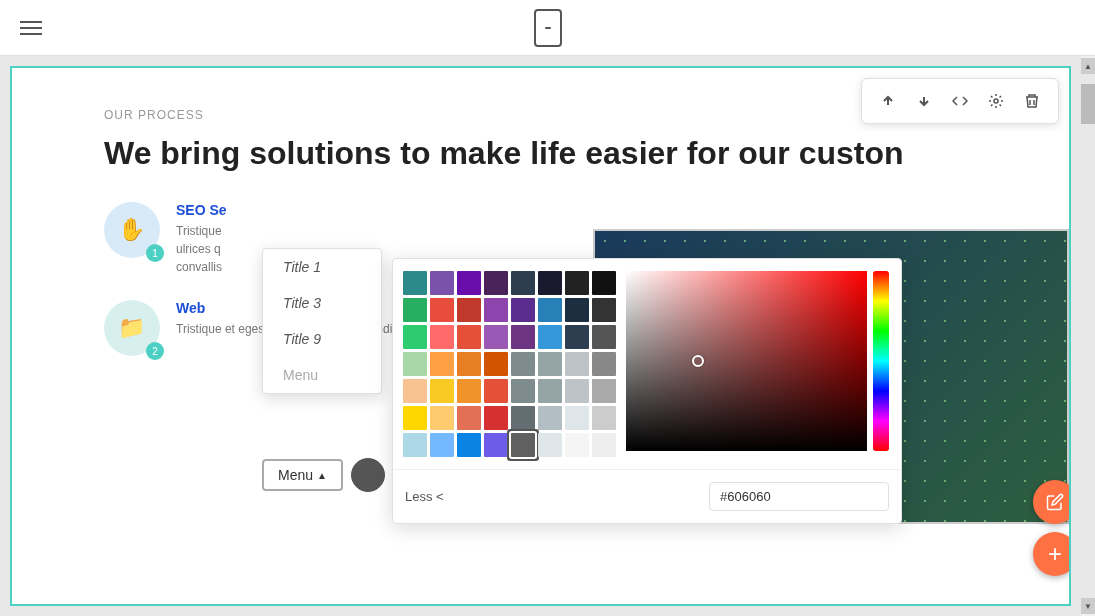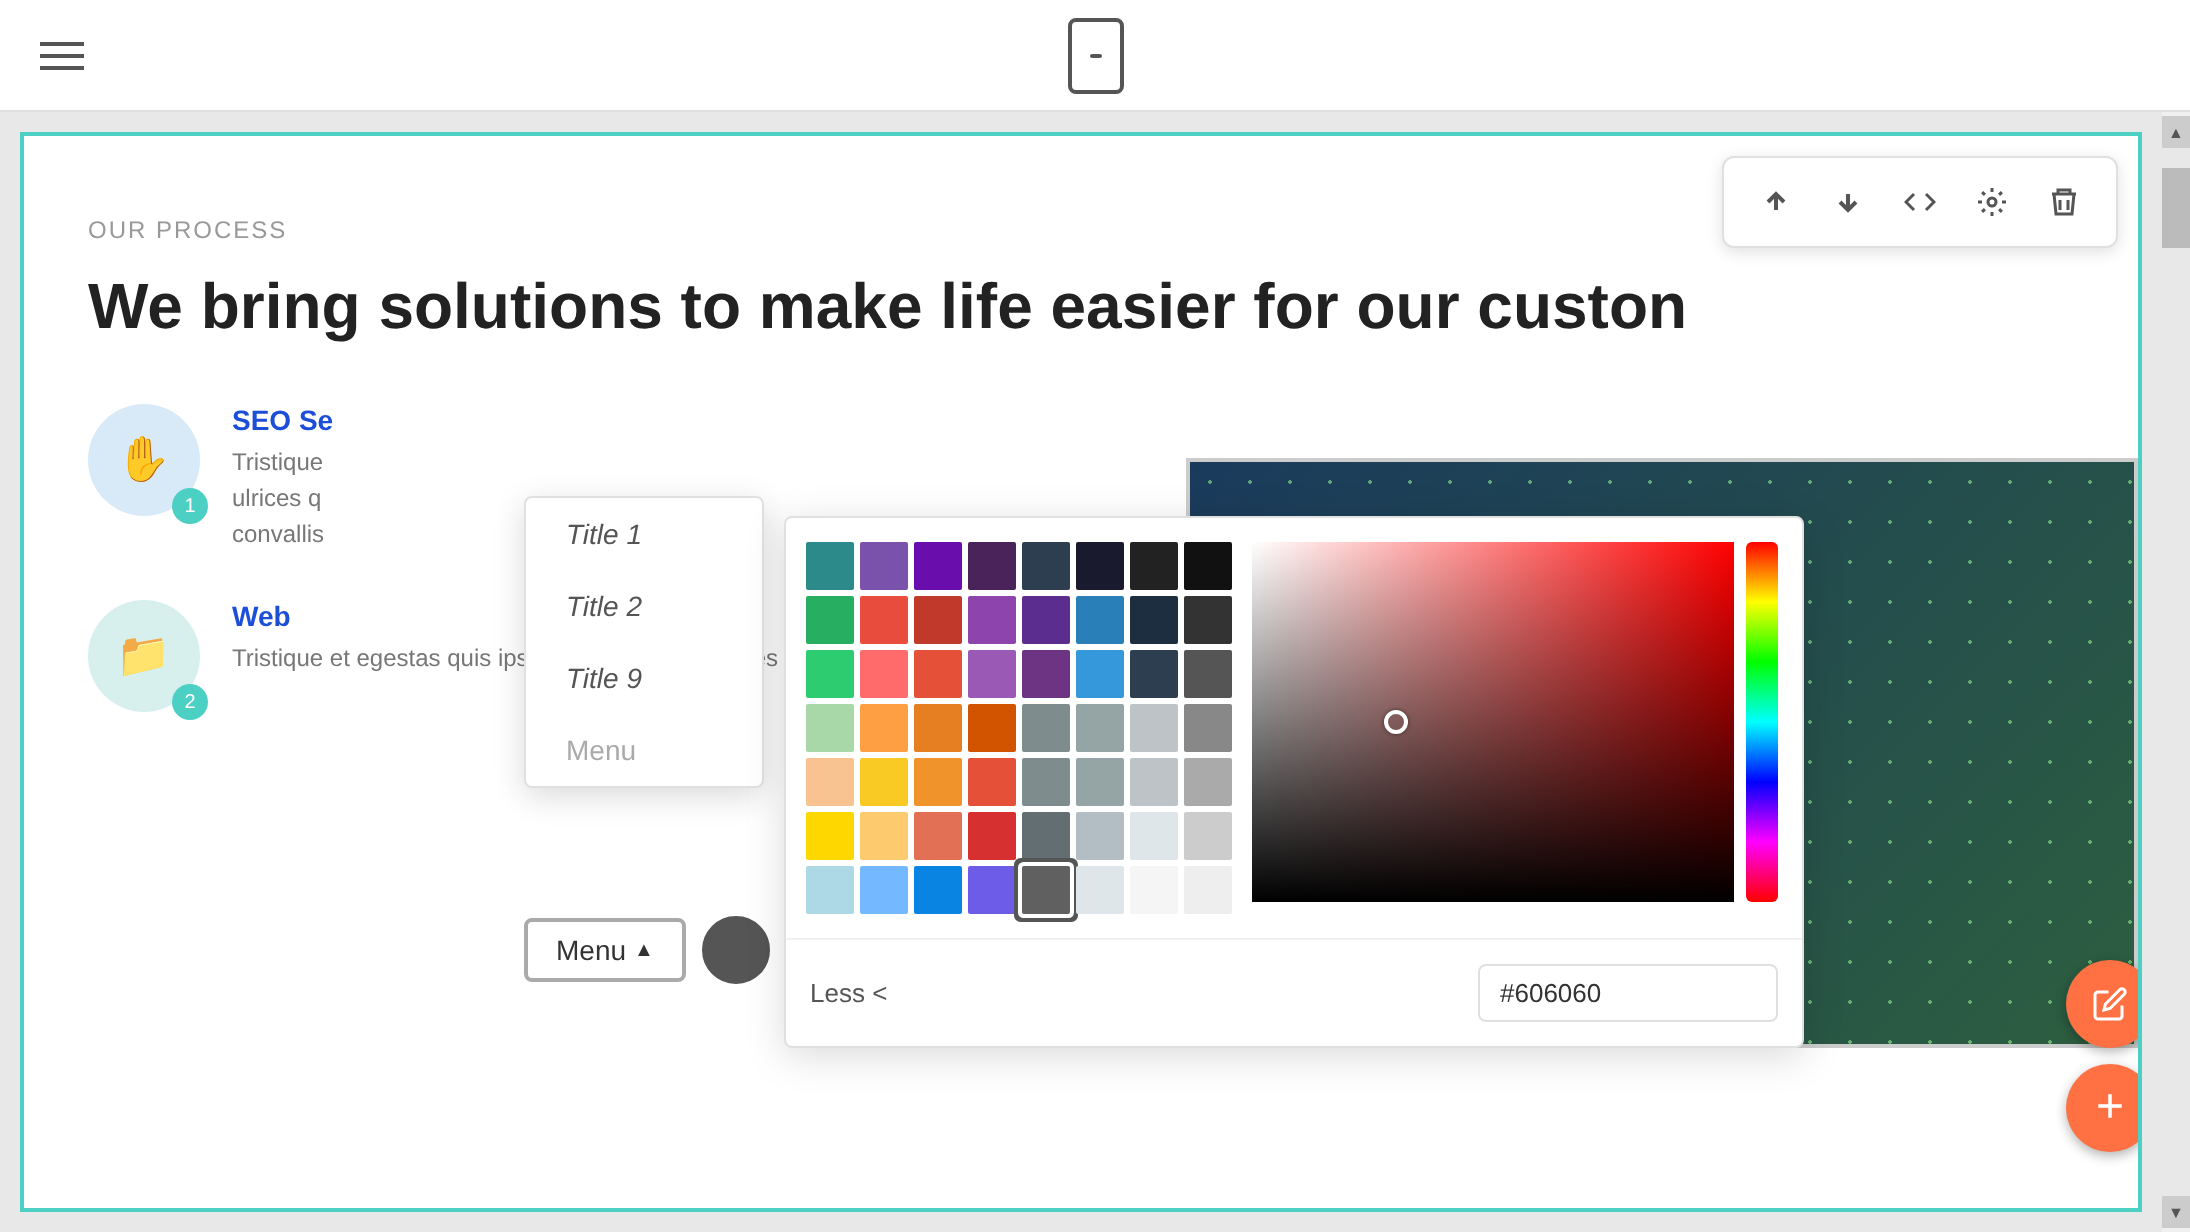--- a/index.html
+++ b/index.html
@@ -39,21 +39,21 @@
       display: flex; align-items: center; gap: 4px; padding: 6px 10px;
       box-shadow: 0 2px 8px rgba(0,0,0,0.12); z-index: 50;
     }
     .toolbar-btn {
       background: none; border: none; cursor: pointer;
       width: 32px; height: 32px; display: flex; align-items: center; justify-content: center;
       border-radius: 4px; color: #555;
     }
 
     
-    .page-content { padding: 40px 32px; }
+    .page-content { padding: 40px 92px; }
     .our-process { font-size: 12px; color: #999; letter-spacing: 1px; text-transform: uppercase; margin-bottom: 12px; }
     .headline { font-size: 32px; font-weight: 700; color: #222; line-height: 1.2; margin-bottom: 30px; }
 
     
     .service-item { display: flex; align-items: flex-start; gap: 16px; margin-bottom: 24px; }
     .service-icon { width: 56px; height: 56px; border-radius: 50%; display: flex; align-items: center; justify-content: center; flex-shrink: 0; position: relative; }
     .service-icon .badge { position: absolute; bottom: -4px; right: -4px; width: 18px; height: 18px; background: #4dd0c4; border-radius: 50%; font-size: 10px; color: #fff; display: flex; align-items: center; justify-content: center; }
     .service-icon-1 { background: #d8eaf8; }
     .service-icon-2 { background: #d8f0ed; }
     .service-text h3 { font-size: 14px; font-weight: 600; color: #1d4ed8; margin-bottom: 4px; }
@@ -142,21 +142,21 @@
       box-shadow: 0 0 0 2px #fff, 0 0 0 3px #555;
     }
     .color-picker-bottom {
       padding: 12px; border-top: 1px solid #f0f0f0;
       display: flex; align-items: center; justify-content: space-between;
     }
     .less-btn {
       background: none; border: none; cursor: pointer; color: #555; font-size: 13px;
     }
     .hex-input {
-      width: 150px; padding: 6px 10px; border: 1px solid #e0e0e0; border-radius: 4px;
+      width: 180px; padding: 6px 10px; border: 1px solid #e0e0e0; border-radius: 4px;
       font-size: 13px; color: #333;
     }
   </style>
 </head>
 <body>
 
 <div class="top-bar">
   <div class="top-bar-left">
     <div class="hamburger-icon">
       <span></span>
@@ -228,21 +228,21 @@
         </div>
       </div>
     </div>
 
     <div class="right-image">
       <div class="network-dots"></div>
     </div>
 
     <div class="dropdown-overlay">
       <div class="dropdown-item">Title 1</div>
-      <div class="dropdown-item">Title 2</div>
+      <div class="dropdown-item">Title 3</div>
       <div class="dropdown-item">Title 9</div>
       <div class="dropdown-menu-item">
         <span>Menu</span>
       </div>
     </div>
 
     <div class="edit-row">
       <button class="menu-btn-active">
         <span>Menu</span>
         <span style="font-size:10px;">▲</span>

